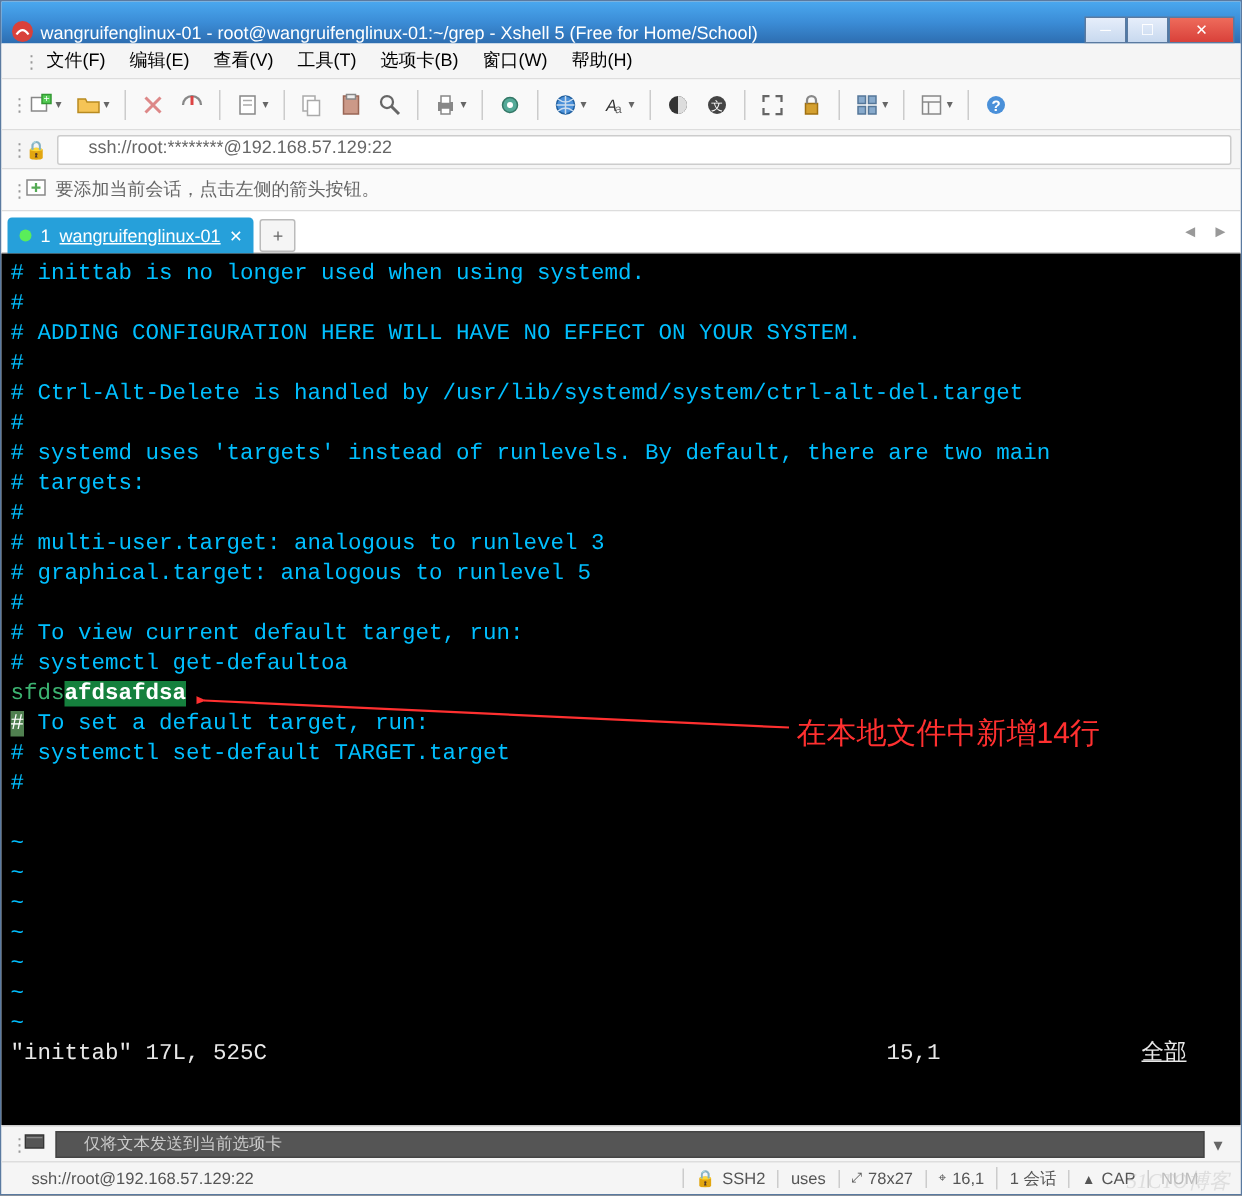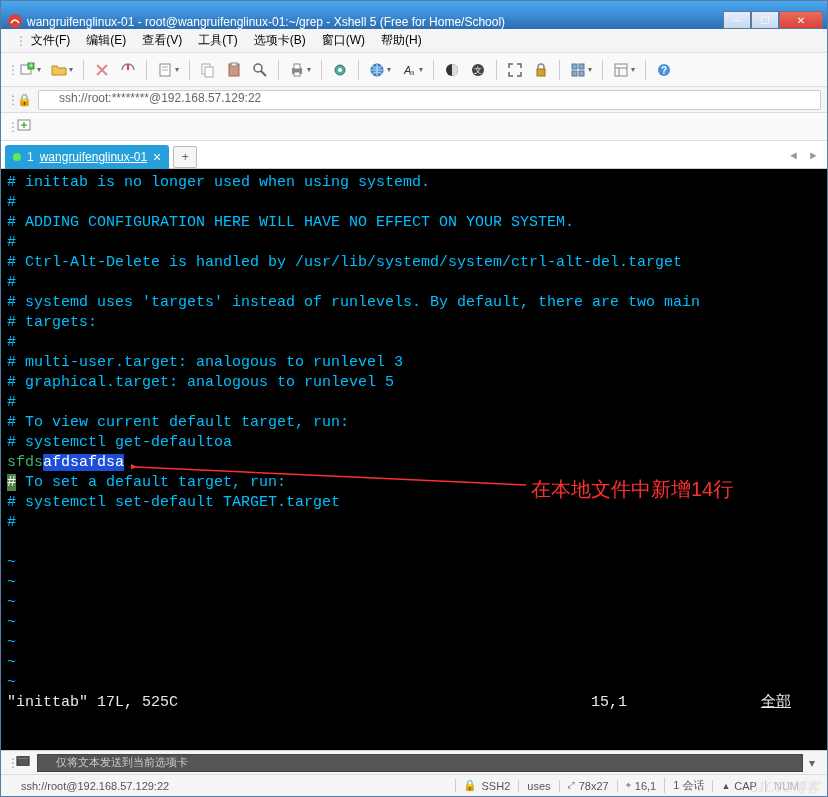--- a/index.html
+++ b/index.html
@@ -152,21 +152,21 @@
   color: #00bfff;
   font-family: "Consolas","Courier New",monospace;
   font-size: 15px;
   line-height: 20px;
   padding: 4px 6px;
   overflow: hidden;
   position: relative;
   white-space: pre;
 }
 .terminal .line { height: 20px; }
-.hl { background: #1d4ed8; color: #fff; font-weight: normal; }
+.hl { background: #15803d; color: #fff; font-weight: bold; }
 .hlgreen { background: #508050; color: #fff; }
 .green { color: #3cb371; }
 .tilde { color: #00bfff; }
 .statusline {
   color: #e8e8e8;
   display: flex;
 }
 .statusline .left { flex: 0 0 auto; }
 .statusline .mid { flex: 1; }
 .statusline .pos { width: 170px; }
@@ -404,20 +404,21 @@
   </div>
 
   <div class="infobar">
     <span class="dots">⋮</span>
     <span class="icon">
       <svg width="16" height="16" viewBox="0 0 16 16">
           <rect x="1" y="3" width="12" height="10" fill="#fff" stroke="#888"></rect>
           <path d="M4 8h6M7 5v6" stroke="#5a5" stroke-width="1.5"></path>
         </svg>
     </span>
+    <span>要添加当前会话，点击左侧的箭头按钮。</span>
   </div>
 
   <div class="tabbar">
     <div class="tab">
       <span class="bullet"></span>
       <span>1</span>
       <span class="label">wangruifenglinux-01</span>
       <span class="close">×</span>
     </div>
     <div class="newtab">+</div>

